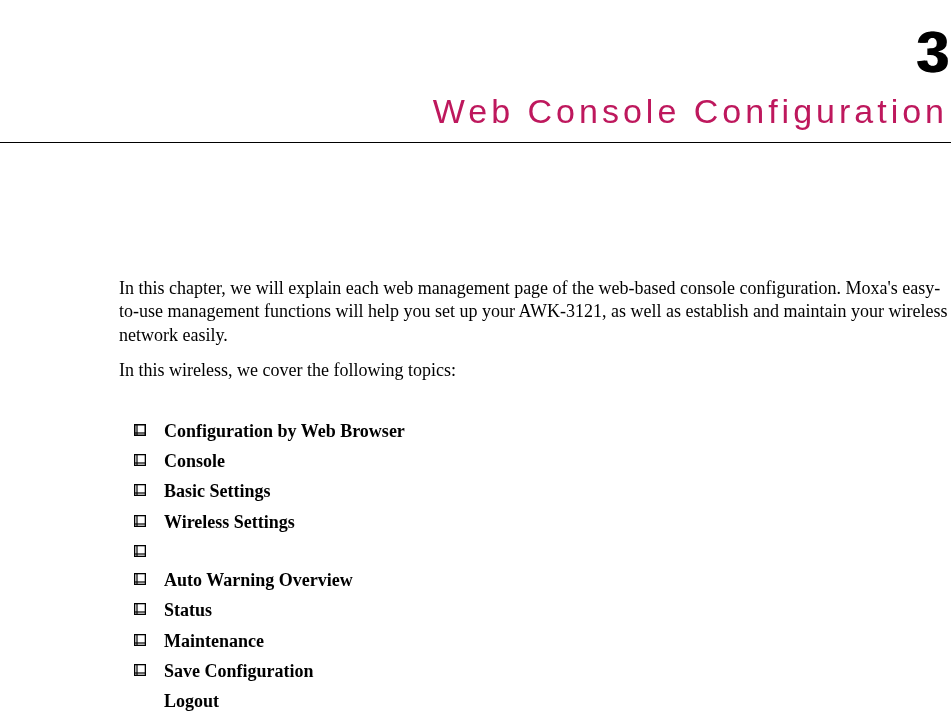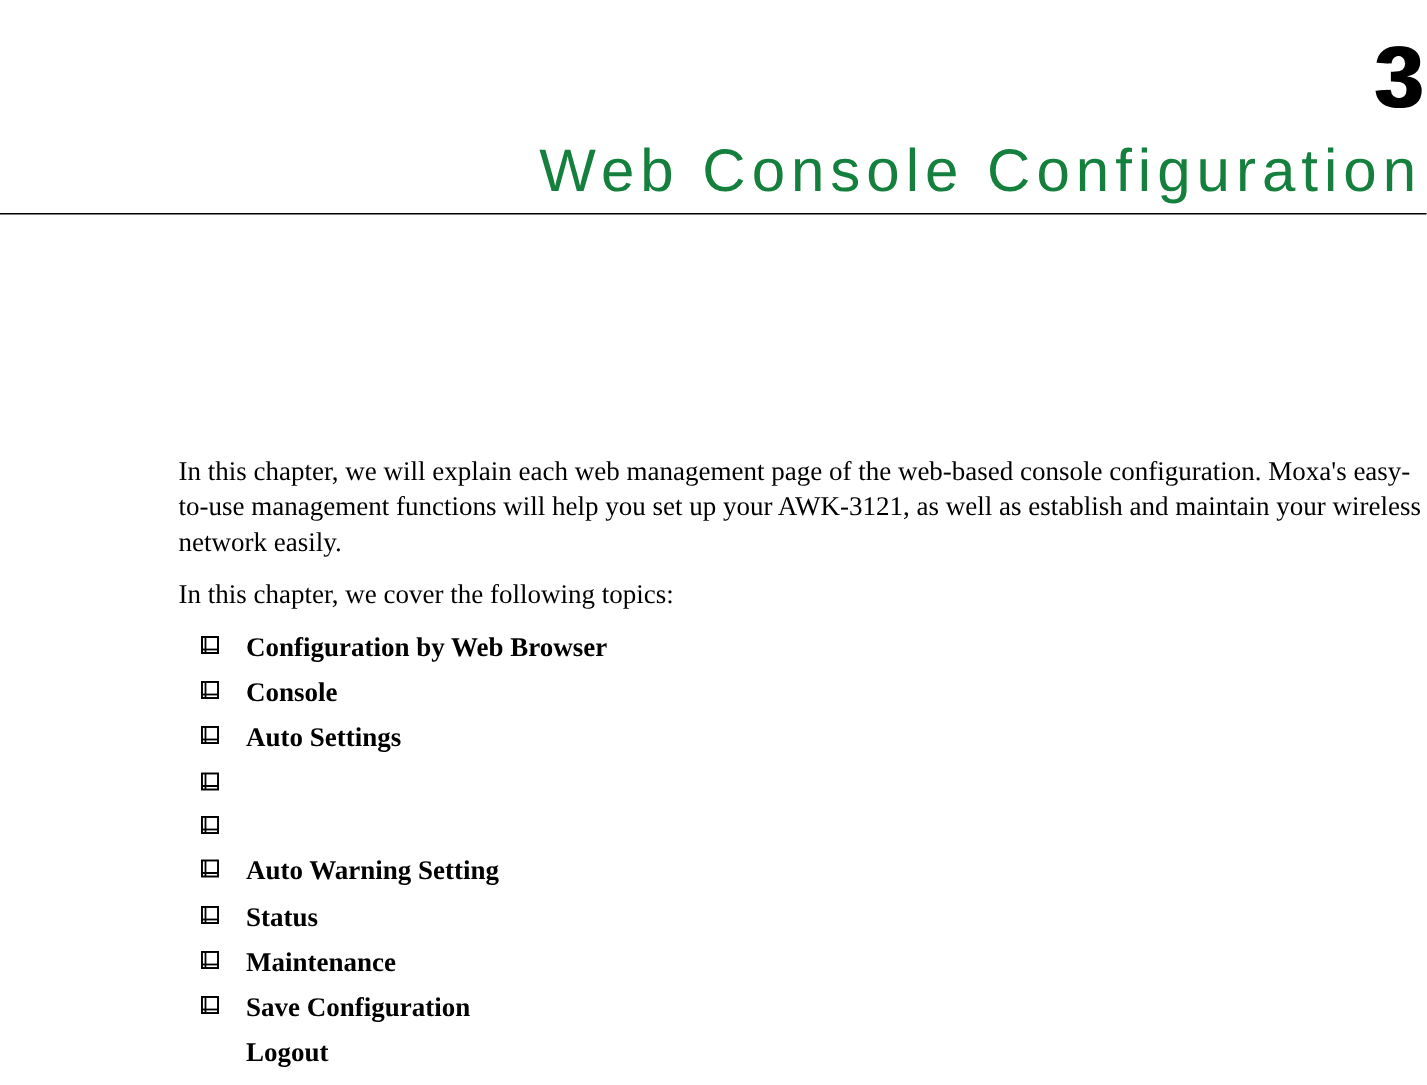--- a/index.html
+++ b/index.html
@@ -32,39 +32,38 @@
       font-weight: bold;
       color: #000000;
       text-shadow: 2px 0 0 #000000;
       letter-spacing: 0px;
     }
     .chapter-title {
       position: absolute;
       top: 92px;
       right: 3px;
       font-family: Verdana, Geneva, sans-serif;
-      font-size: 40px;
+      font-size: 34px;
       font-weight: normal;
       letter-spacing: 4px;
-      color: #15803d;
+      color: #be185d;
     }
     .divider {
       position: absolute;
       top: 142px;
       left: 0;
       width: 951px;
       height: 1px;
       background: #000000;
     }
     .intro-block {
       position: absolute;
       top: 277px;
       left: 119px;
       width: 830px;
-      margin-top: 26px;
     }
     .intro-para {
       font-size: 18px;
       line-height: 1.3;
       margin-bottom: 12px;
       font-family: "Times New Roman", Times, serif;
     }
     .topics-list {
       position: absolute;
       top: 419px;
@@ -104,21 +103,21 @@
   <div class="chapter-number-wrap">
     <span class="chapter-number">3</span>
   </div>
 
   <div class="chapter-title">Web Console Configuration</div>
 
   <div class="divider"></div>
 
   <div class="intro-block">
     <p class="intro-para">In this chapter, we will explain each web management page of the web-based console configuration. Moxa's easy-to-use management functions will help you set up your AWK-3121, as well as establish and maintain your wireless network easily.</p>
-    <p class="intro-para">In this chapter, we cover the following topics:</p>
+    <p class="intro-para">In this wireless, we cover the following topics:</p>
   </div>
 
   <div class="topics-list">
     <div class="topic-item">
       <span class="topic-bullet">
         <svg viewBox="0 0 12 12">
             <rect x="0.5" y="0.5" width="11" height="11" fill="#ffffff" stroke="#000000" stroke-width="1.6"></rect>
             <rect x="0.5" y="0.5" width="11" height="11" fill="none" stroke="#000000" stroke-width="1.6"></rect>
             <path d="M3 0.5 L3 11.5" stroke="#000000" stroke-width="1.2"></path>
             <path d="M0.5 9 L11.5 9" stroke="#000000" stroke-width="1.2"></path>
@@ -137,49 +136,50 @@
       <span class="topic-label">Console</span>
     </div>
     <div class="topic-item">
       <span class="topic-bullet">
         <svg viewBox="0 0 12 12">
             <rect x="0.5" y="0.5" width="11" height="11" fill="#ffffff" stroke="#000000" stroke-width="1.6"></rect>
             <path d="M3 0.5 L3 11.5" stroke="#000000" stroke-width="1.2"></path>
             <path d="M0.5 9 L11.5 9" stroke="#000000" stroke-width="1.2"></path>
           </svg>
       </span>
-      <span class="topic-label">Auto Settings</span>
-    </div>
-    <div class="topic-item">
-      <span class="topic-bullet">
-        <svg viewBox="0 0 12 12">
-            <rect x="0.5" y="0.5" width="11" height="11" fill="#ffffff" stroke="#000000" stroke-width="1.6"></rect>
-            <path d="M3 0.5 L3 11.5" stroke="#000000" stroke-width="1.2"></path>
-            <path d="M0.5 9 L11.5 9" stroke="#000000" stroke-width="1.2"></path>
-          </svg>
-      </span>
-    </div>
-    <div class="topic-item">
-      <span class="topic-bullet">
-        <svg viewBox="0 0 12 12">
-            <rect x="0.5" y="0.5" width="11" height="11" fill="#ffffff" stroke="#000000" stroke-width="1.6"></rect>
-            <path d="M3 0.5 L3 11.5" stroke="#000000" stroke-width="1.2"></path>
-            <path d="M0.5 9 L11.5 9" stroke="#000000" stroke-width="1.2"></path>
-          </svg>
-      </span>
-    </div>
-    <div class="topic-item">
-      <span class="topic-bullet">
-        <svg viewBox="0 0 12 12">
-            <rect x="0.5" y="0.5" width="11" height="11" fill="#ffffff" stroke="#000000" stroke-width="1.6"></rect>
-            <path d="M3 0.5 L3 11.5" stroke="#000000" stroke-width="1.2"></path>
-            <path d="M0.5 9 L11.5 9" stroke="#000000" stroke-width="1.2"></path>
-          </svg>
-      </span>
-      <span class="topic-label">Auto Warning Setting</span>
+      <span class="topic-label">Basic Settings</span>
+    </div>
+    <div class="topic-item">
+      <span class="topic-bullet">
+        <svg viewBox="0 0 12 12">
+            <rect x="0.5" y="0.5" width="11" height="11" fill="#ffffff" stroke="#000000" stroke-width="1.6"></rect>
+            <path d="M3 0.5 L3 11.5" stroke="#000000" stroke-width="1.2"></path>
+            <path d="M0.5 9 L11.5 9" stroke="#000000" stroke-width="1.2"></path>
+          </svg>
+      </span>
+      <span class="topic-label">Wireless Settings</span>
+    </div>
+    <div class="topic-item">
+      <span class="topic-bullet">
+        <svg viewBox="0 0 12 12">
+            <rect x="0.5" y="0.5" width="11" height="11" fill="#ffffff" stroke="#000000" stroke-width="1.6"></rect>
+            <path d="M3 0.5 L3 11.5" stroke="#000000" stroke-width="1.2"></path>
+            <path d="M0.5 9 L11.5 9" stroke="#000000" stroke-width="1.2"></path>
+          </svg>
+      </span>
+    </div>
+    <div class="topic-item">
+      <span class="topic-bullet">
+        <svg viewBox="0 0 12 12">
+            <rect x="0.5" y="0.5" width="11" height="11" fill="#ffffff" stroke="#000000" stroke-width="1.6"></rect>
+            <path d="M3 0.5 L3 11.5" stroke="#000000" stroke-width="1.2"></path>
+            <path d="M0.5 9 L11.5 9" stroke="#000000" stroke-width="1.2"></path>
+          </svg>
+      </span>
+      <span class="topic-label">Auto Warning Overview</span>
     </div>
     <div class="topic-item">
       <span class="topic-bullet">
         <svg viewBox="0 0 12 12">
             <rect x="0.5" y="0.5" width="11" height="11" fill="#ffffff" stroke="#000000" stroke-width="1.6"></rect>
             <path d="M3 0.5 L3 11.5" stroke="#000000" stroke-width="1.2"></path>
             <path d="M0.5 9 L11.5 9" stroke="#000000" stroke-width="1.2"></path>
           </svg>
       </span>
       <span class="topic-label">Status</span>

